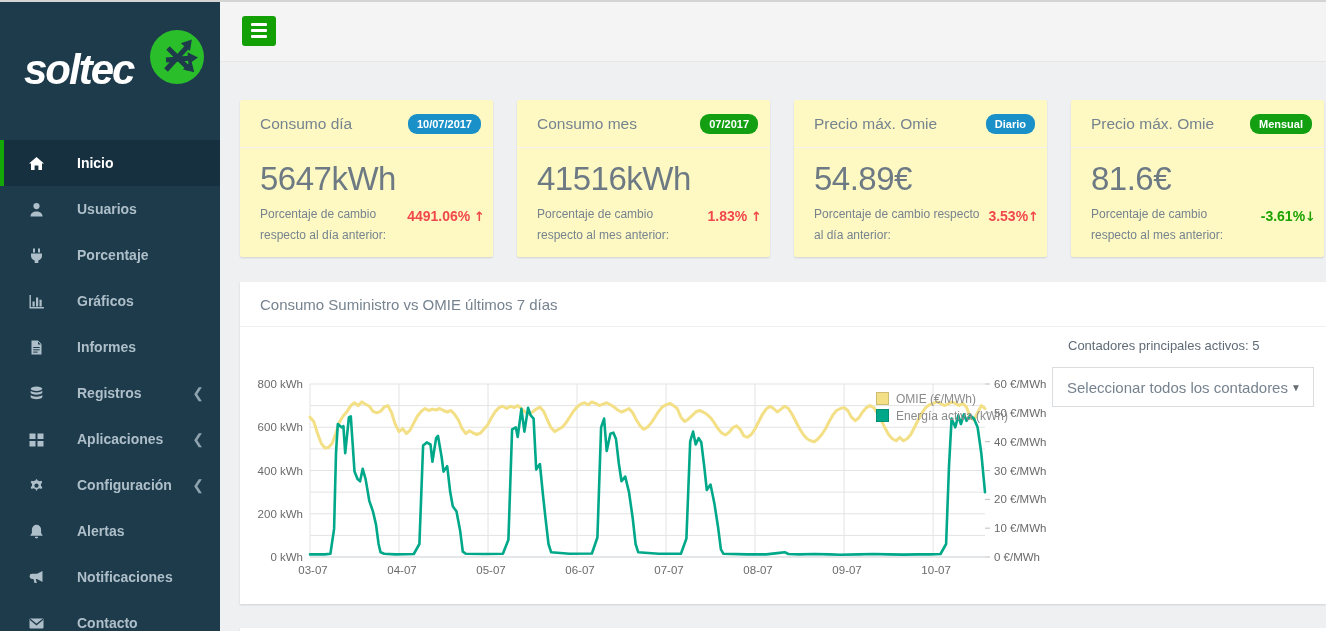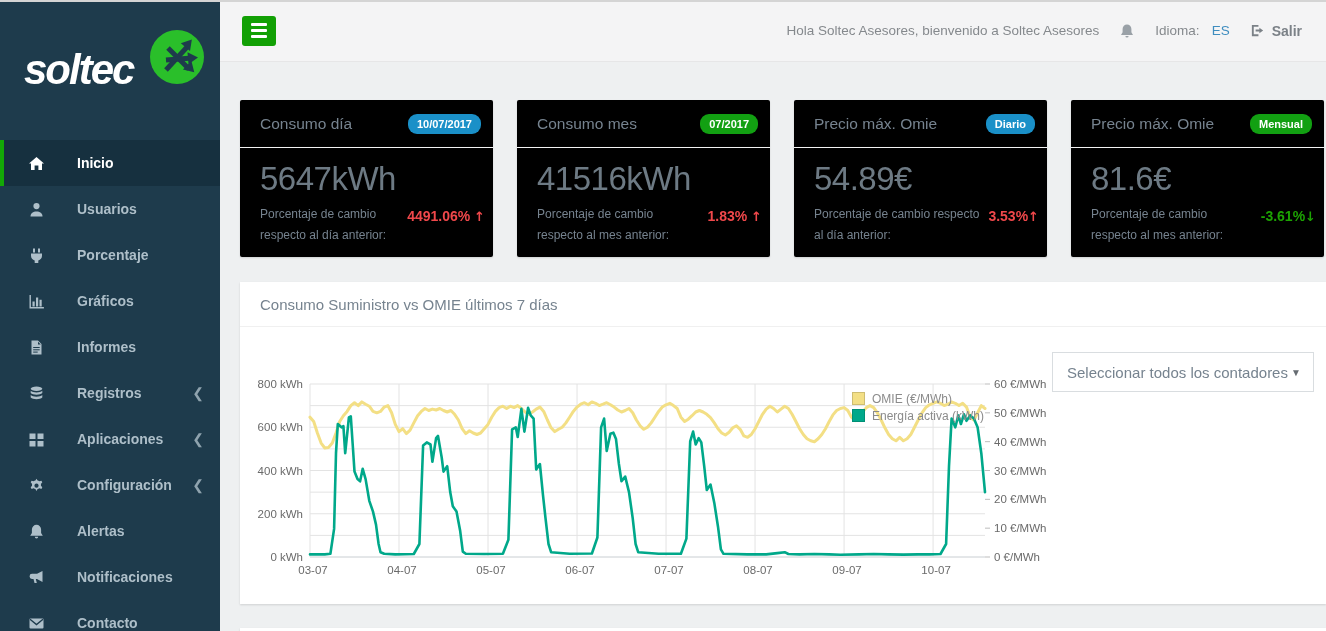--- a/index.html
+++ b/index.html
@@ -34,40 +34,40 @@
   .icon-btn { background:none; border:none; cursor:pointer; display:inline-flex; }
   .icon-btn svg { width:16px; height:16px; fill:#9aa1a7; }
   .idioma { color:#85898d; font-size:13.5px; }
   .lang-link { color:#3f8dbf; font-size:13.5px; text-decoration:none; cursor:pointer; margin-left:-8px; }
   .logout { display:flex; align-items:center; gap:7px; cursor:pointer; }
   .logout svg { width:15px; height:15px; fill:#7b8187; }
   .logout-label { color:#7b8187; font-size:14px; font-weight:700; }
 
   
   .cards { position:absolute; left:20px; top:100px; display:flex; gap:24px; }
-  .card { width:253px; height:157px; background:#000000; border-radius:2px;
+  .card { width:253px; height:157px; background:#fef9c3; border-radius:2px;
     box-shadow:0 1px 2px rgba(0,0,0,.13); }
   .card-head { height:48px; display:flex; align-items:center; justify-content:space-between;
     padding:0 12px 0 20px; border-bottom:1px solid #f2f2f2; }
   .card-title { color:#76838f; font-size:15.5px; }
   .badge { color:#fff; font-size:11px; font-weight:700; padding:4px 9px; border-radius:9px; }
   .card-body { padding:12px 8px 28px 20px; }
   .card-value { color:#6d7a84; font-size:33px; font-weight:400; letter-spacing:-0.5px; margin-bottom:6px; }
   .card-desc { color:#76838f; font-size:12px; line-height:1.75; }
   .pct { float:right; font-size:14px; font-weight:700; margin-left:6px; white-space:nowrap; }
   .pct .arr { font-family:"DejaVu Sans",sans-serif; font-size:13px; }
 
   
   .panel { position:absolute; left:20px; top:282px; width:1086px; height:322px; background:#ffffff;
     border-radius:0; box-shadow:0 1px 2px rgba(0,0,0,.13); }
   .panel-head { height:45px; display:flex; align-items:center; padding:0 20px; border-bottom:1px solid #f0f0f0; }
   .panel-title { color:#76838f; font-size:15px; }
   .chart-wrap { position:absolute; left:10px; top:95px; width:800px; height:215px; }
   .legend { position:absolute; left:612px; top:108px; }
-  .legend-row { display:flex; align-items:center; gap:7px; height:17px; }
+  .legend-row { display:flex; align-items:center; gap:7px; height:17px;margin-left:24px; }
   .legend-swatch { width:13px; height:13px; border:1px solid rgba(0,0,0,.15); }
   .legend-label { font-size:12px; color:#8b8b8b; }
 
   .controls { position:absolute; left:812px; top:56px; width:262px; }
   .counters-label { color:#5f6b76; font-size:13px; margin-left:16px; }
   .select-box { margin-top:14px; height:40px; background:#ffffff; border:1px solid #d9dde0;
     display:flex; align-items:center; justify-content:space-between; padding:0 12px 0 14px; cursor:pointer; }
   .select-value { color:#76838f; font-size:15px; }
   .select-caret { color:#666c72; font-size:10px; }
 
@@ -200,36 +200,20 @@
     </nav>
 </aside>
 
 <div class="main">
   <header class="topbar">
     <button class="hamburger">
       <span></span>
         <span></span>
         <span></span>
     </button>
-    <div class="topbar-right">
-      <span class="greeting">Hola Soltec Asesores, bienvenido a Soltec Asesores</span>
-      <button class="icon-btn">
-        <svg viewBox="0 0 16 16">
-            <path d="M8 1.5a4.4 4.4 0 0 1 4.4 4.4v3.4l1.6 2.6H2l1.6-2.6V5.9A4.4 4.4 0 0 1 8 1.5zM6.4 13h3.2a1.6 1.6 0 0 1-3.2 0z"></path>
-          </svg>
-      </button>
-      <span class="idioma">Idioma:</span>
-      <a class="lang-link">ES</a>
-      <div class="logout">
-        <svg viewBox="0 0 16 16">
-            <path d="M2 2h7v2H4v8h5v2H2zM10 5l4 3-4 3V9H6V7h4z"></path>
-          </svg>
-        <span class="logout-label">Salir</span>
-      </div>
-    </div>
   </header>
 
   <div class="cards" id="cards-row">
       <div class="card">
         <div class="card-head">
           <span class="card-title">Consumo día</span>
           <span class="badge" style="background: rgb(26, 144, 200);">10/07/2017</span>
         </div>
         <div class="card-body">
           <div class="card-value">5647kWh</div>
@@ -329,20 +313,21 @@
           <span class="legend-swatch" style="background: rgb(243, 223, 133);"></span>
           <span class="legend-label">OMIE (€/MWh)</span>
         </div>
         <div class="legend-row">
           <span class="legend-swatch" style="background: rgb(0, 168, 138);"></span>
           <span class="legend-label">Energía activa (kWh)</span>
         </div>
       </div>
 
     <div class="controls">
+      <div class="counters-label">Contadores principales activos: 5</div>
       <div class="select-box">
         <span class="select-value">Seleccionar todos los contadores</span>
         <span class="select-caret">▼</span>
       </div>
     </div>
   </section>
 
   <div class="next-panel"></div>
 </div>
 

